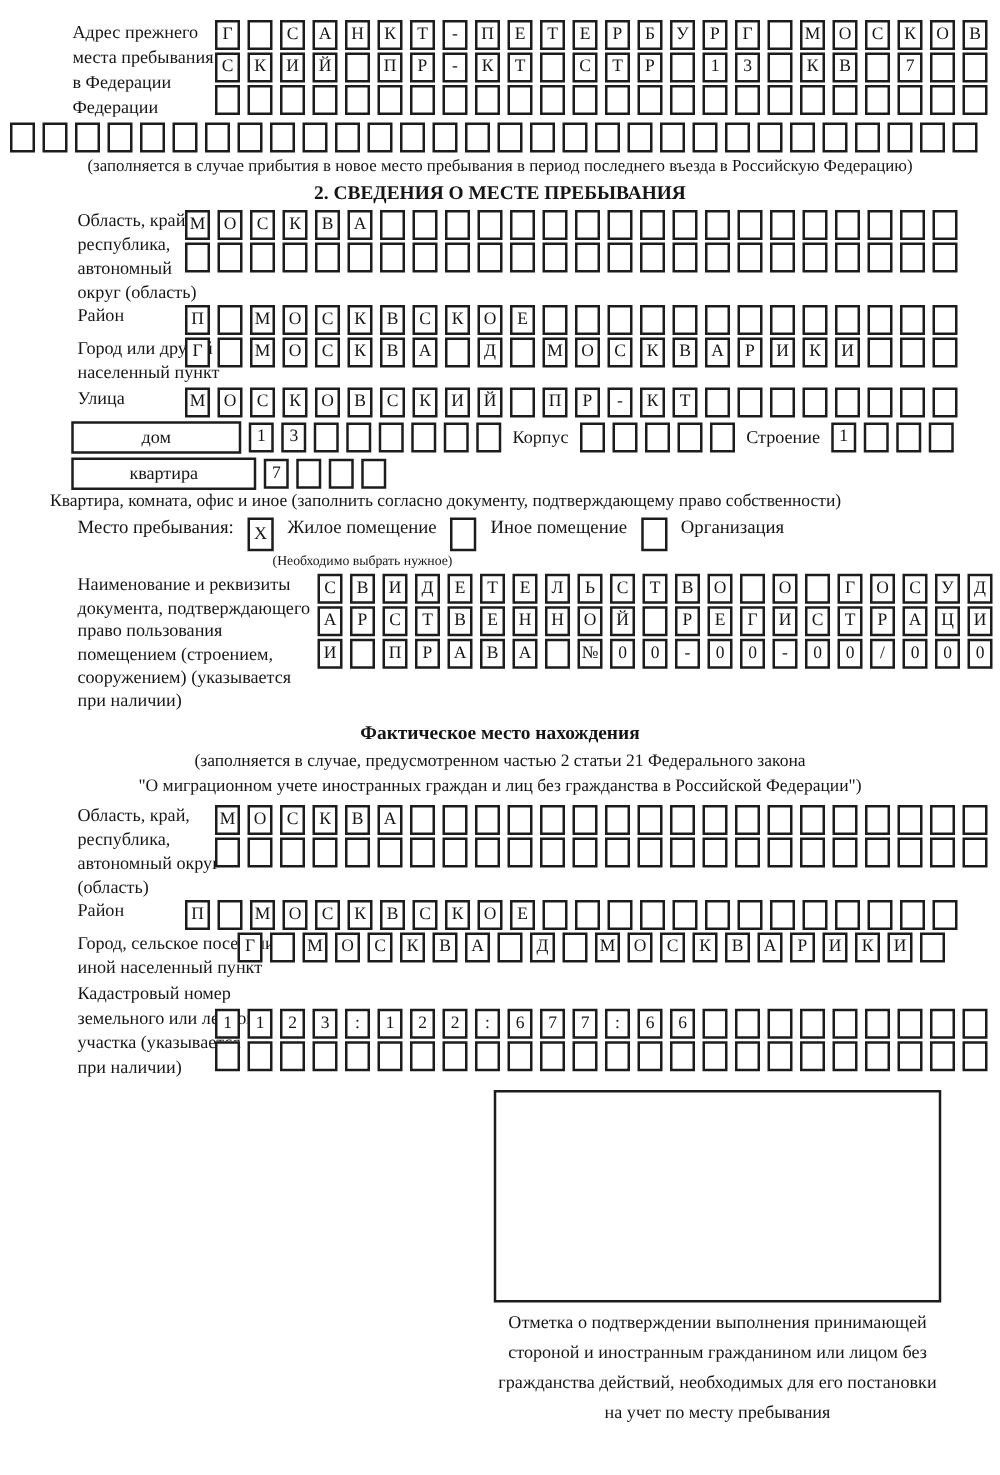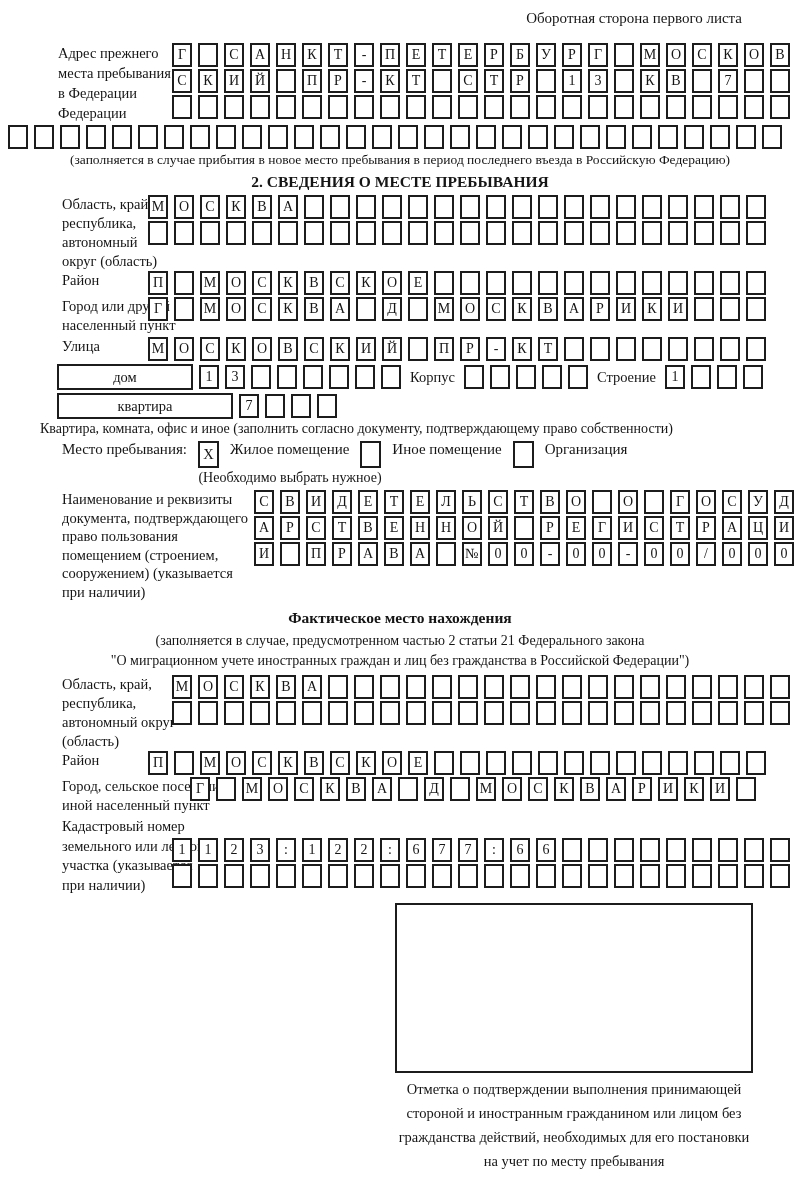--- a/index.html
+++ b/index.html
@@ -25,47 +25,46 @@
   .fullrow{margin:2px 0 0 8px;}
   .note-center{font-size:13.5px;text-align:center;margin-top:3px;}
   .note-left{font-size:14px;margin:2px 0 0 40px;}
   .sec-title{font-size:15.5px;font-weight:bold;text-align:center;margin:5px 0 4px 0;}
   .prev{margin-top:16px;}
   .mt2{margin-top:2px;} .mt4{margin-top:4px;}
   
   .houserow{display:flex;align-items:center;column-gap:6px;margin:3px 0 0 57px;font-size:14.5px;}
   .labelbox{box-sizing:border-box;height:26px;border:2px solid #1c1c1c;display:flex;align-items:center;justify-content:center;font-size:14.5px;}
   .labelbox.dom{width:136px;}
-  .labelbox.apt{width:176px;text-align:right;}
+  .labelbox.apt{width:148px;text-align:right;}
   .inline-lbl{padding:0 3px;white-space:nowrap;}
   
   .stayrow{display:flex;column-gap:11px;margin:4px 0 0 62px;font-size:15px;white-space:nowrap;}
   .check{flex:0 0 21px;width:21px;height:27px;font-size:14.5px;}
-  .choose-note{font-size:14px;text-align:center;width:340px;margin:2px 0 0 120px;}
+  .choose-note{font-size:11px;text-align:center;width:340px;margin:2px 0 0 120px;}
   
   .doc{margin-top:4px;}
   .doc .lblcol{width:254px;line-height:18.5px;}
   
   .h3{font-size:15.5px;font-weight:bold;text-align:center;margin:8px 0 0 0;}
   .factnotes{font-size:14px;text-align:center;line-height:20px;margin-top:4px;}
   .fact .lblcol{width:172px;}
   .fact-city .lblcol{width:190px;}
   .cad .lblcol{width:172px;line-height:19.5px;}
   .cad .rows{padding-top:21px;}
   
   .stamp{margin:8px 0 0 395px;width:358px;}
   .stamp-box{box-sizing:border-box;width:358px;height:170px;border:2px solid #1c1c1c;background:#fff;}
   .stamp-caption{width:470px;margin:4px 0 0 -56px;font-size:14.5px;line-height:24px;text-align:center;}
 </style>
 </head>
 <body>
 
 <div class="page">
 
-  <div class="top-note">Оборотная сторона первого листа</div>
 
   <div class="field prev">
     <div class="lblcol">
       <div>Адрес прежнего</div>
       <div>места пребывания</div>
       <div>в Федерации</div>
       <div>Федерации</div>
     </div>
     <div class="rows">
       <div class="boxrow">

